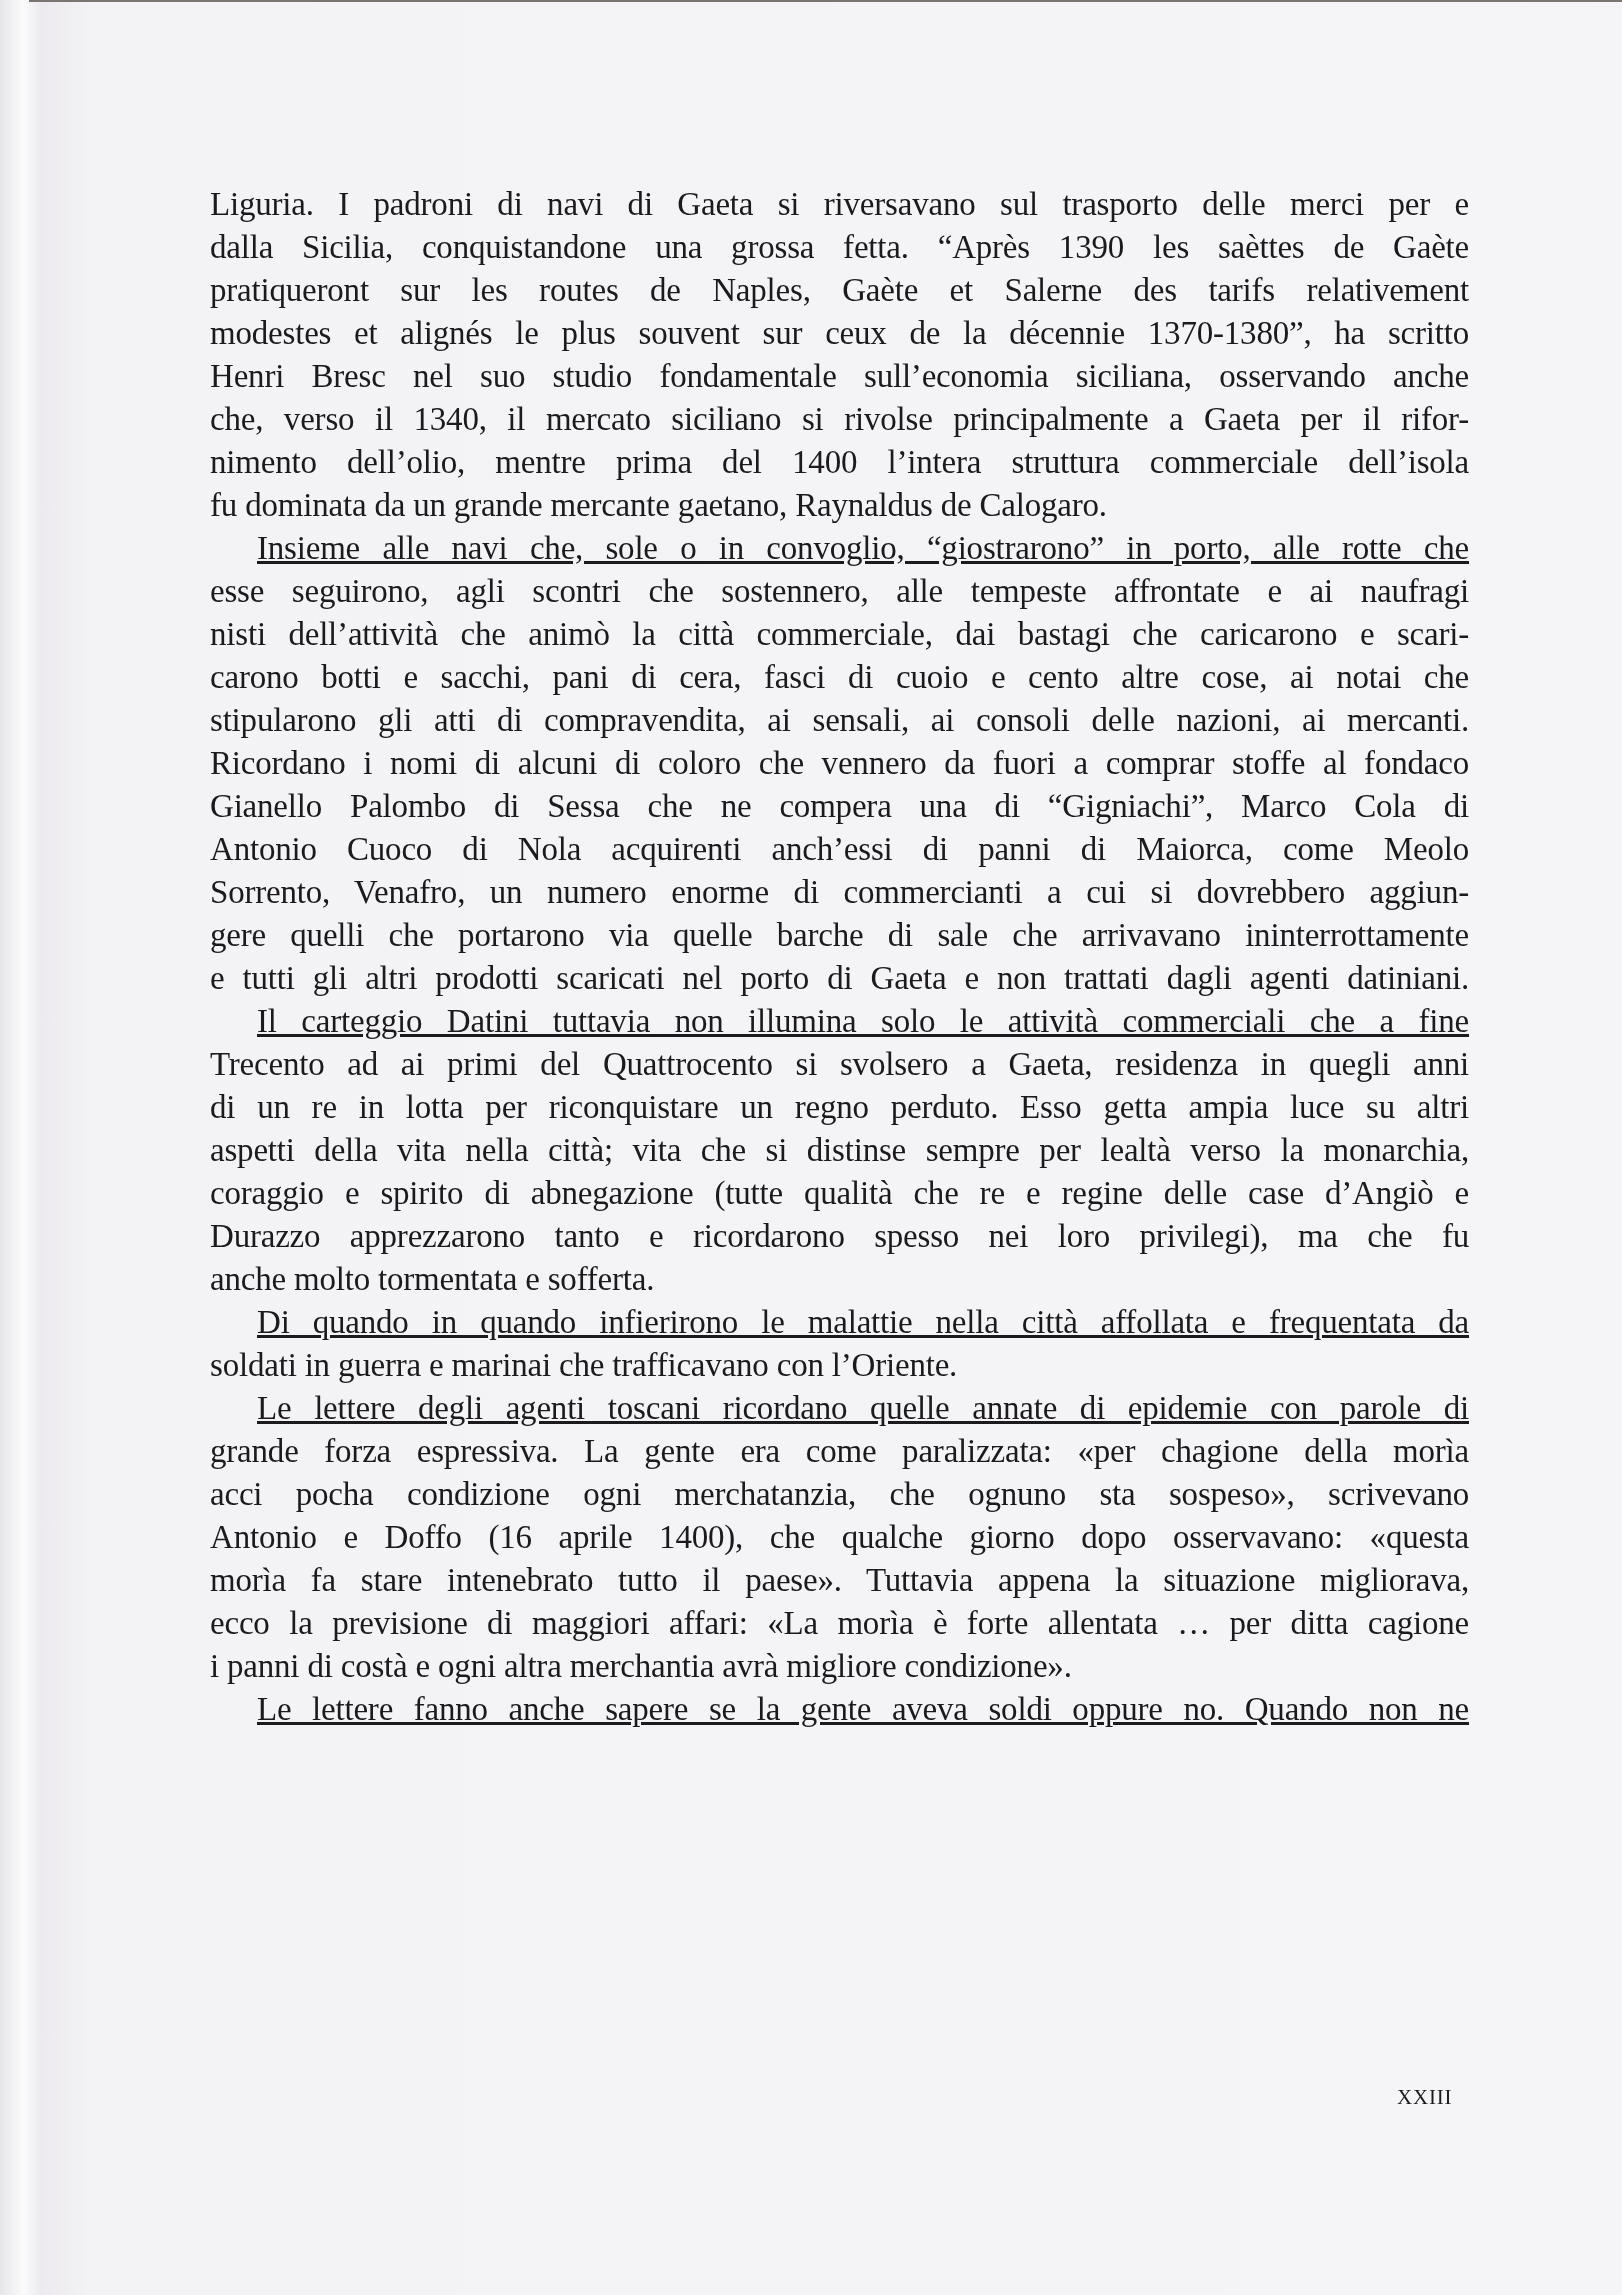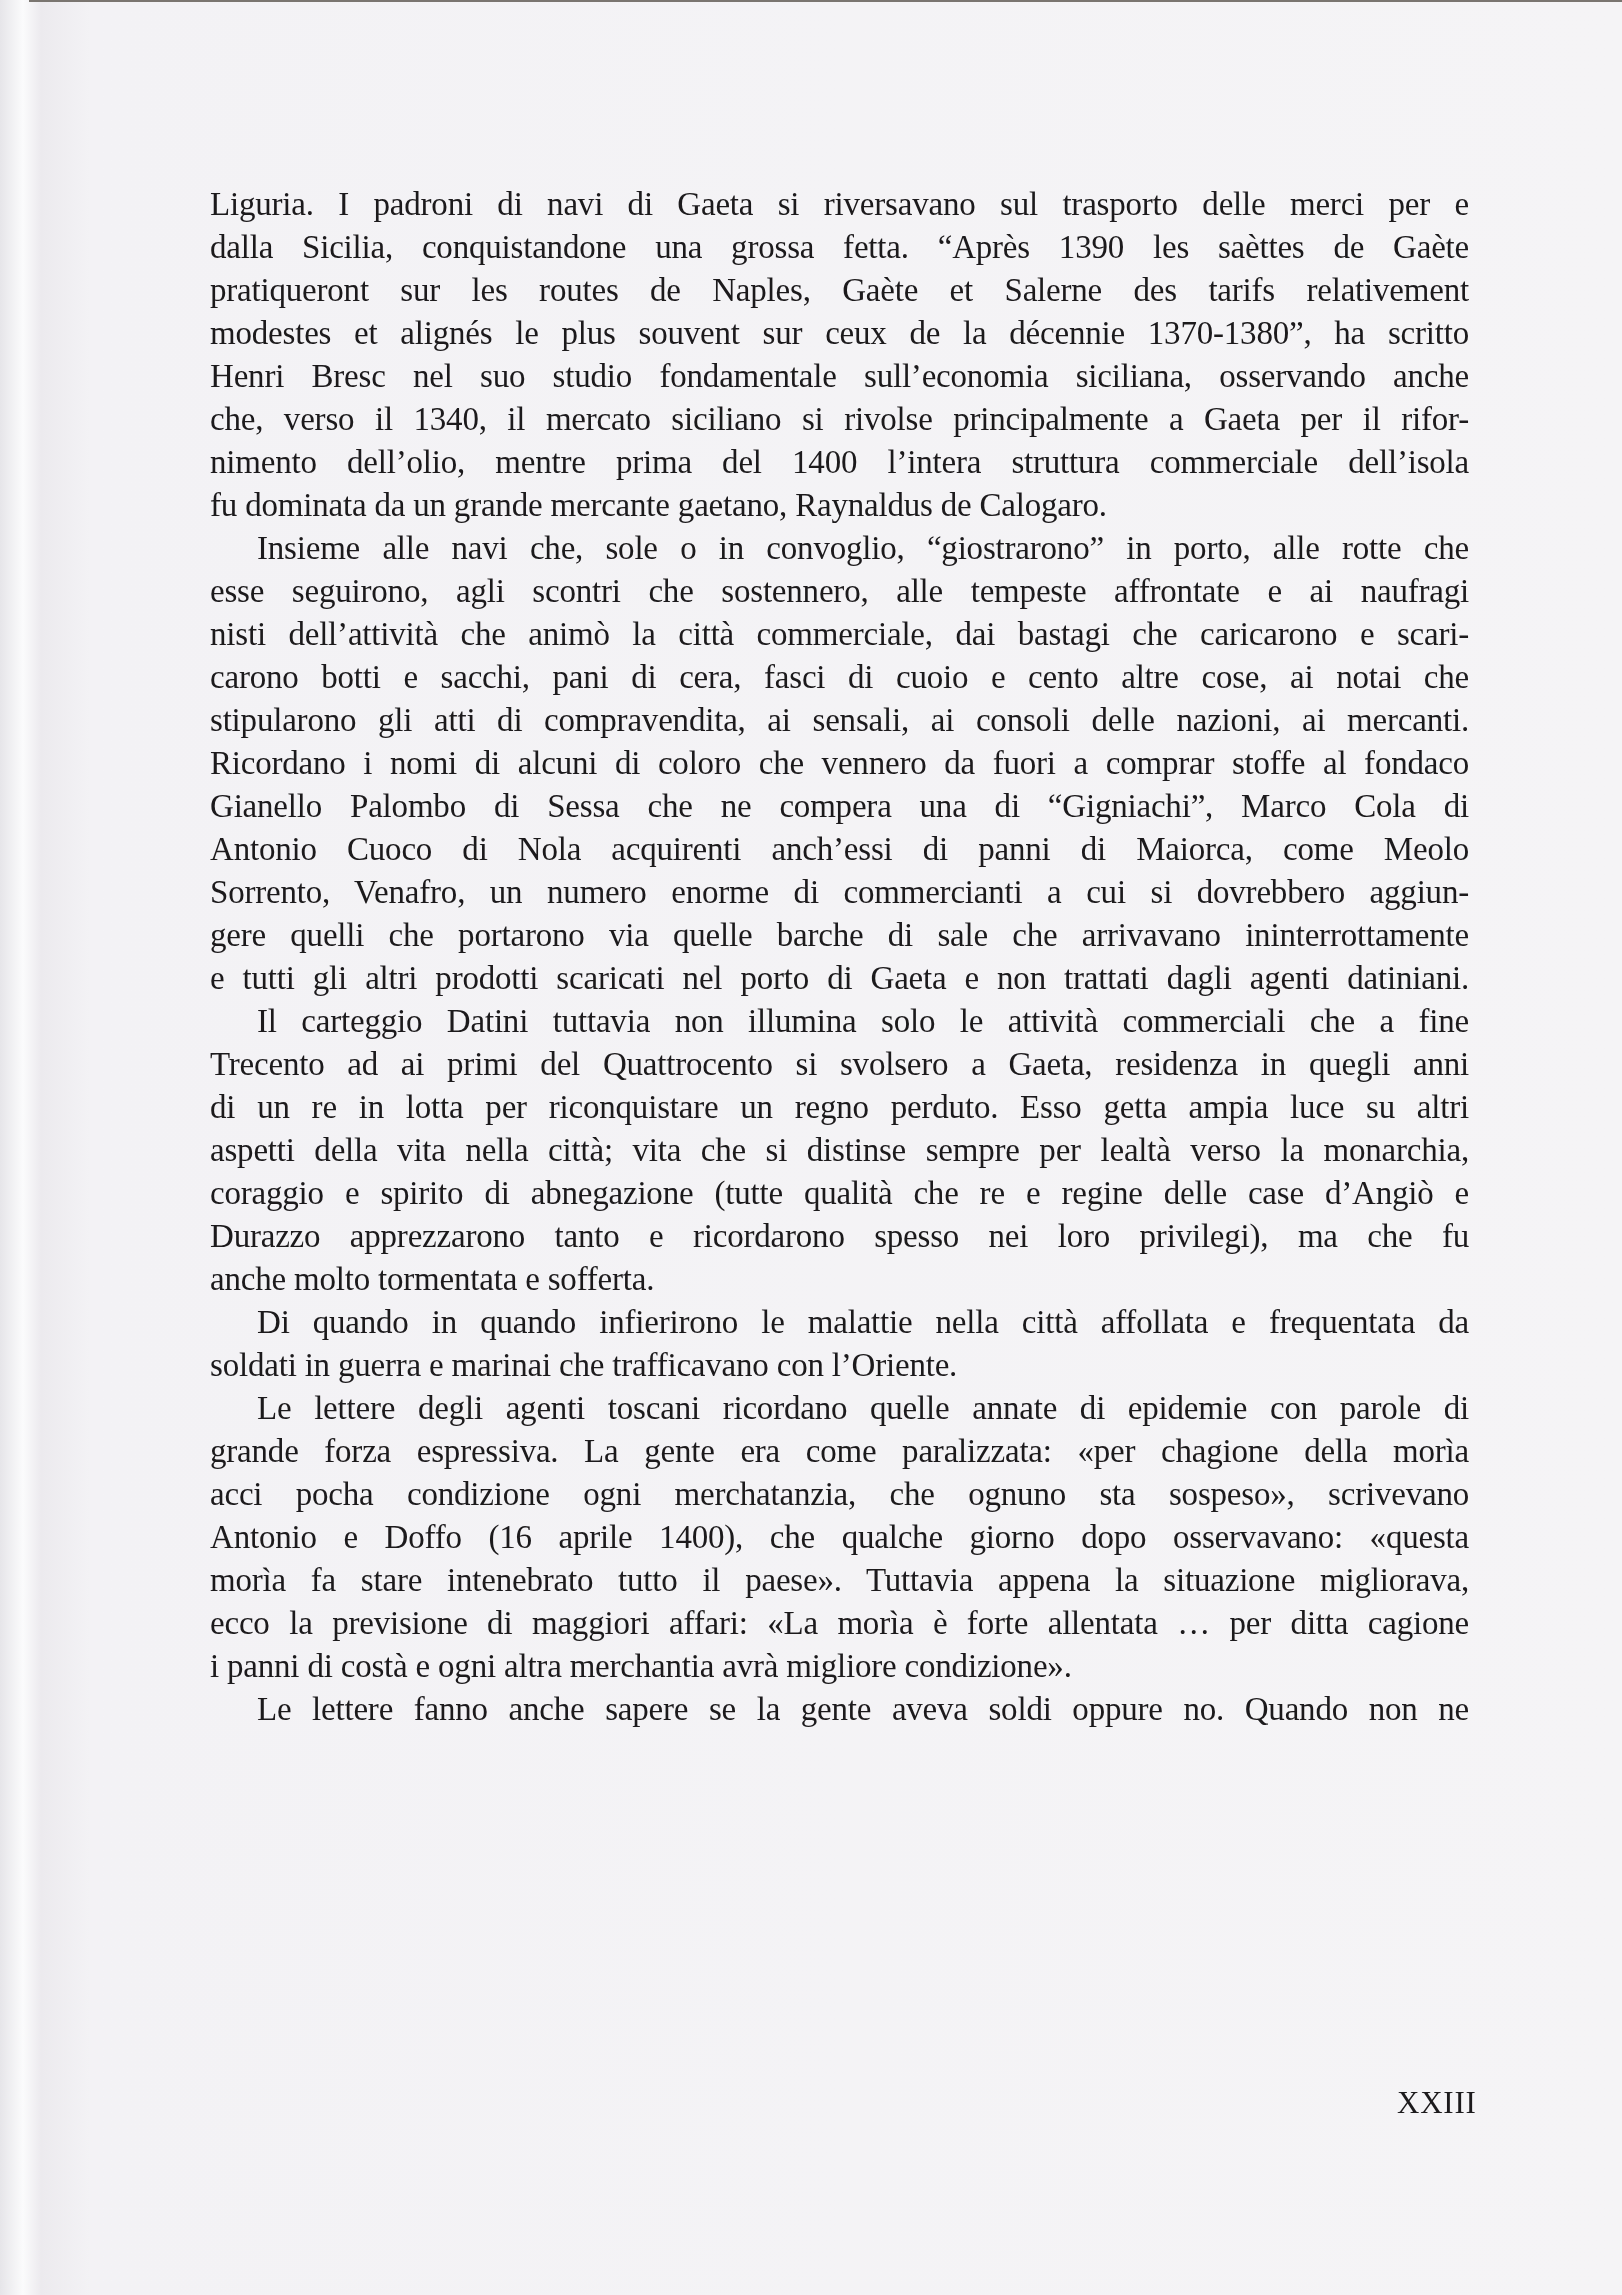--- a/index.html
+++ b/index.html
@@ -44,30 +44,31 @@
       height: 43px;
       line-height: 43px;
       white-space: nowrap;
       text-align: justify;
       text-align-last: justify;
       letter-spacing: -0.2px;
       word-spacing: 0px;
     }
     .line.indent {
       padding-left: 47px;
+      text-decoration: underline;
     }
     .line.last {
       text-align-last: left;
     }
     .folio {
       position: absolute;
       left: 1397px;
       top: 2085px;
       font-family: "Liberation Serif", "DejaVu Serif", serif;
-      font-size: 31px;
+      font-size: 21px;
       letter-spacing: 0.8px;
       color: #1c1a1c;
     }
   </style>
 </head>
 <body>
 
 <div class="page">
   <div class="top-edge"></div>
 

